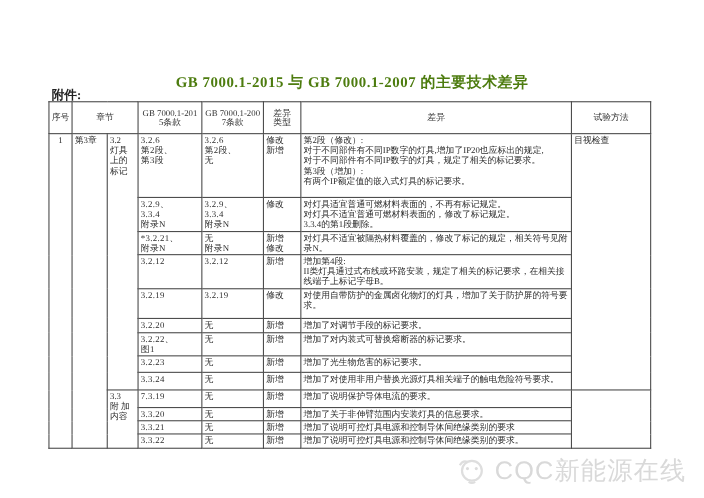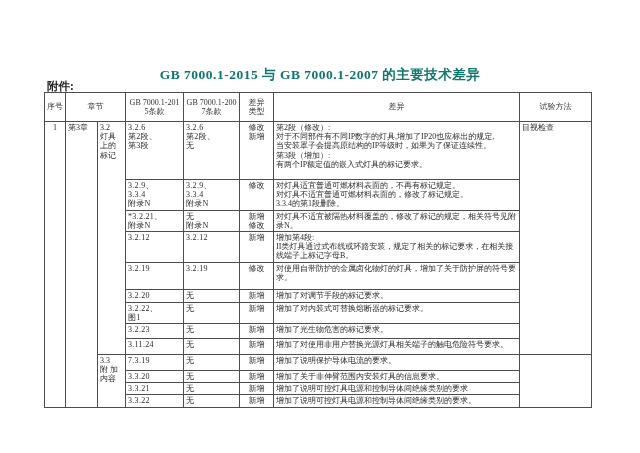--- a/index.html
+++ b/index.html
@@ -8,21 +8,21 @@
     font-family:"Liberation Serif","DejaVu Serif",serif;
     color:#2e2e2e;
   }
   .page{position:absolute;left:0;top:0;width:640px;height:453px;background:#fff;}
   .title-row{position:absolute;left:0;top:66px;width:640px;height:22px;}
   .attachment-label{
     position:absolute;left:47px;top:13px;font-weight:bold;font-size:11.5px;color:#222;
   }
   .page-title{
     position:absolute;left:0;width:640px;text-align:center;top:0;
-    font-weight:bold;font-size:13.5px;letter-spacing:.5px;color:#0f766e;
+    font-weight:bold;font-size:13.5px;letter-spacing:.5px;color:#4d7c0f;
   }
   table.diff{
     position:absolute;left:44px;top:92px;width:547px;
     border-collapse:collapse;table-layout:fixed;
     font-size:8px;line-height:9.2px;color:#2b2b2b;border-radius:27px;
   }
   table.diff th,table.diff td{
     border:1px solid #4d4d4d;
     padding:1px 2px;
     vertical-align:top;
@@ -31,21 +31,21 @@
     overflow:hidden;
   }
   table.diff th{
     font-weight:normal;text-align:center;vertical-align:middle;
     word-break:break-all;height:26px;color:#333;
   }
   td.c-serial{text-align:center;}
   td.c-chapter{text-align:left;padding-left:3px;}
   td.c-group{text-align:left;padding-left:2px;}
   td.c-clause{text-align:left;padding-left:3px;letter-spacing:.3px;}
-  td.c-type{text-align:center;}
+  td.c-type{text-align:left;}
   td.c-diff{text-align:left;padding-left:4px;word-break:break-all;}
   td.c-method{text-align:left;padding-left:4px;}
   .watermark{
     position:absolute;right:16px;bottom:10px;height:32px;
     display:flex;align-items:center;gap:6px;
     color:#d9d9d9;font-size:23px;letter-spacing:1px;
     font-family:"Liberation Sans","DejaVu Sans",sans-serif;
   }
   .wm-icon{display:inline-block;width:30px;height:28px;}
 </style>
@@ -93,21 +93,21 @@
           <td class="c-clause">3.2.6
 第2段、
 第3段</td>
           <td class="c-clause">3.2.6
 第2段、
 无</td>
           <td class="c-type">修改
 新增</td>
           <td class="c-diff">第2段（修改）:
 对于不同部件有不同IP数字的灯具,增加了IP20也应标出的规定,
-当安装罩子会提高原结构的IP等级时，如果为了保证连续性。
+对于不同部件有不同IP数字的灯具，规定了相关的标记要求。
 第3段（增加）:
 有两个IP额定值的嵌入式灯具的标记要求。</td>
           <td rowspan="9" class="c-method">目视检查</td>
         </tr>
         <tr style="height: 27px;">
           <td class="c-clause">3.2.9、
 3.3.4
 附录N</td>
           <td class="c-clause">3.2.9、
 3.3.4
@@ -152,21 +152,21 @@
           <td class="c-type">新增</td>
           <td class="c-diff">增加了对内装式可替换熔断器的标记要求。</td>
         </tr>
         <tr style="height: 15px;">
           <td class="c-clause">3.2.23</td>
           <td class="c-clause">无</td>
           <td class="c-type">新增</td>
           <td class="c-diff">增加了光生物危害的标记要求。</td>
         </tr>
         <tr style="height: 16px;">
-          <td class="c-clause">3.11.24</td>
+          <td class="c-clause">3.3.24</td>
           <td class="c-clause">无</td>
           <td class="c-type">新增</td>
           <td class="c-diff">增加了对使用非用户替换光源灯具相关端子的触电危险符号要求。</td>
         </tr>
         <tr style="height: 16px;">
           <td rowspan="4" class="c-group">3.3
 附 加
 内容</td>
           <td class="c-clause">7.3.19</td>
           <td class="c-clause">无</td>
@@ -188,14 +188,24 @@
         </tr>
         <tr style="height: 13px;">
           <td class="c-clause">3.3.22</td>
           <td class="c-clause">无</td>
           <td class="c-type">新增</td>
           <td class="c-diff">增加了说明可控灯具电源和控制导体间绝缘类别的要求。</td>
         </tr>
       </tbody>
   </table>
 
+  <div class="watermark">
+    <svg class="wm-icon" viewBox="0 0 30 28">
+      <circle cx="15" cy="15" r="9" fill="none" stroke="#dedede" stroke-width="2"></circle>
+      <circle cx="11" cy="13" r="1.4" fill="#dcdcdc"></circle>
+      <circle cx="19" cy="13" r="1.4" fill="#dcdcdc"></circle>
+      <path d="M4 10 Q7 5 11 7" fill="none" stroke="#dedede" stroke-width="2"></path>
+      <path d="M12 25 Q15 27 18 25" fill="none" stroke="#dedede" stroke-width="2"></path>
+    </svg>
+    <span>CQC新能源在线</span>
+  </div>
 
 </div>
 
 </body></html>

